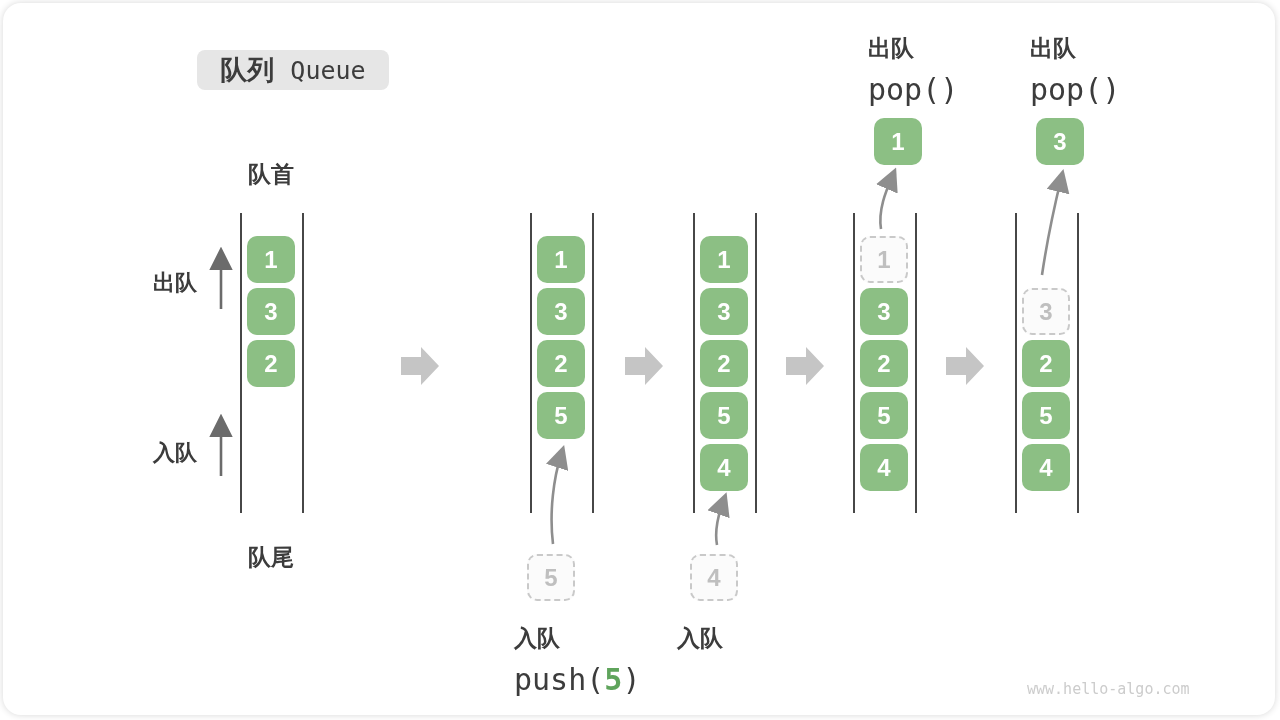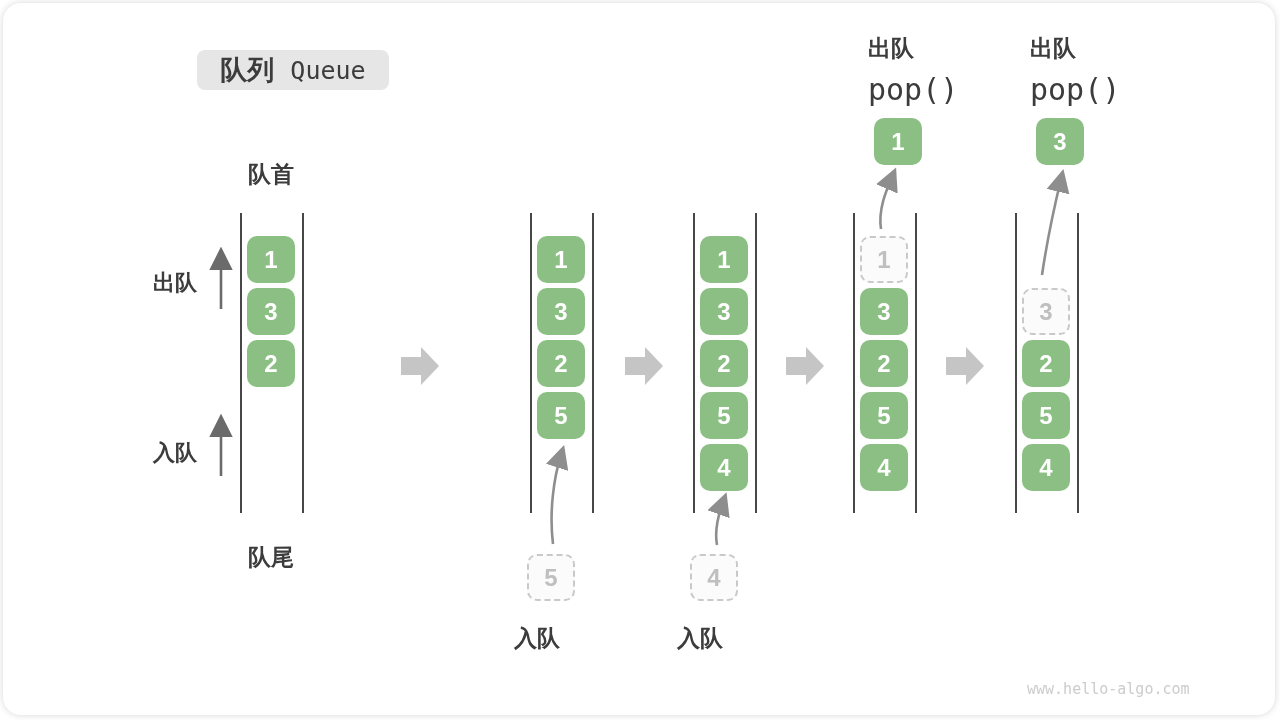--- a/index.html
+++ b/index.html
@@ -66,20 +66,21 @@
       <div>
         <div class="wall" style="left: 527px;"></div>
         <div class="wall" style="left: 589px;"></div>
         <div class="qbox solid" style="left: 534px; top: 233px;">1</div>
         <div class="qbox solid" style="left: 534px; top: 285px;">3</div>
         <div class="qbox solid" style="left: 534px; top: 337px;">2</div>
         <div class="qbox solid" style="left: 534px; top: 389px;">5</div>
         <div class="qbox dashed" style="left: 524px; top: 551px;">5</div>
         <div class="ann" style="left: 511px;">
           <div class="zh">入队</div>
+          <div class="code"><span>push(</span><span class="arg">5</span><span>)</span></div>
         </div>
       </div>
       <div>
         <div class="wall" style="left: 690px;"></div>
         <div class="wall" style="left: 752px;"></div>
         <div class="qbox solid" style="left: 697px; top: 233px;">1</div>
         <div class="qbox solid" style="left: 697px; top: 285px;">3</div>
         <div class="qbox solid" style="left: 697px; top: 337px;">2</div>
         <div class="qbox solid" style="left: 697px; top: 389px;">5</div>
         <div class="qbox solid" style="left: 697px; top: 441px;">4</div>

